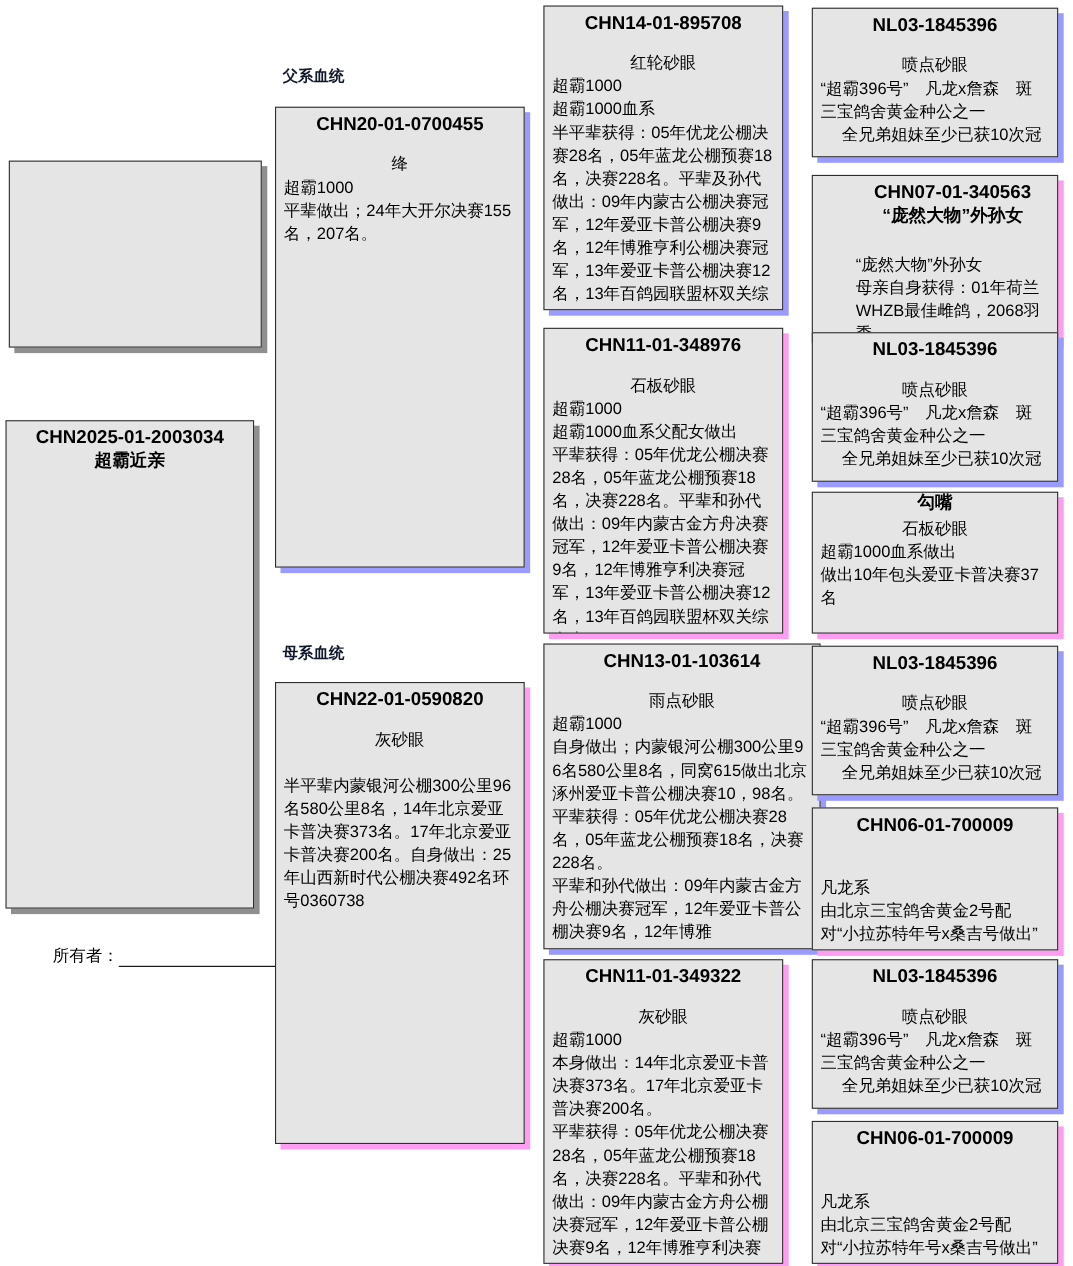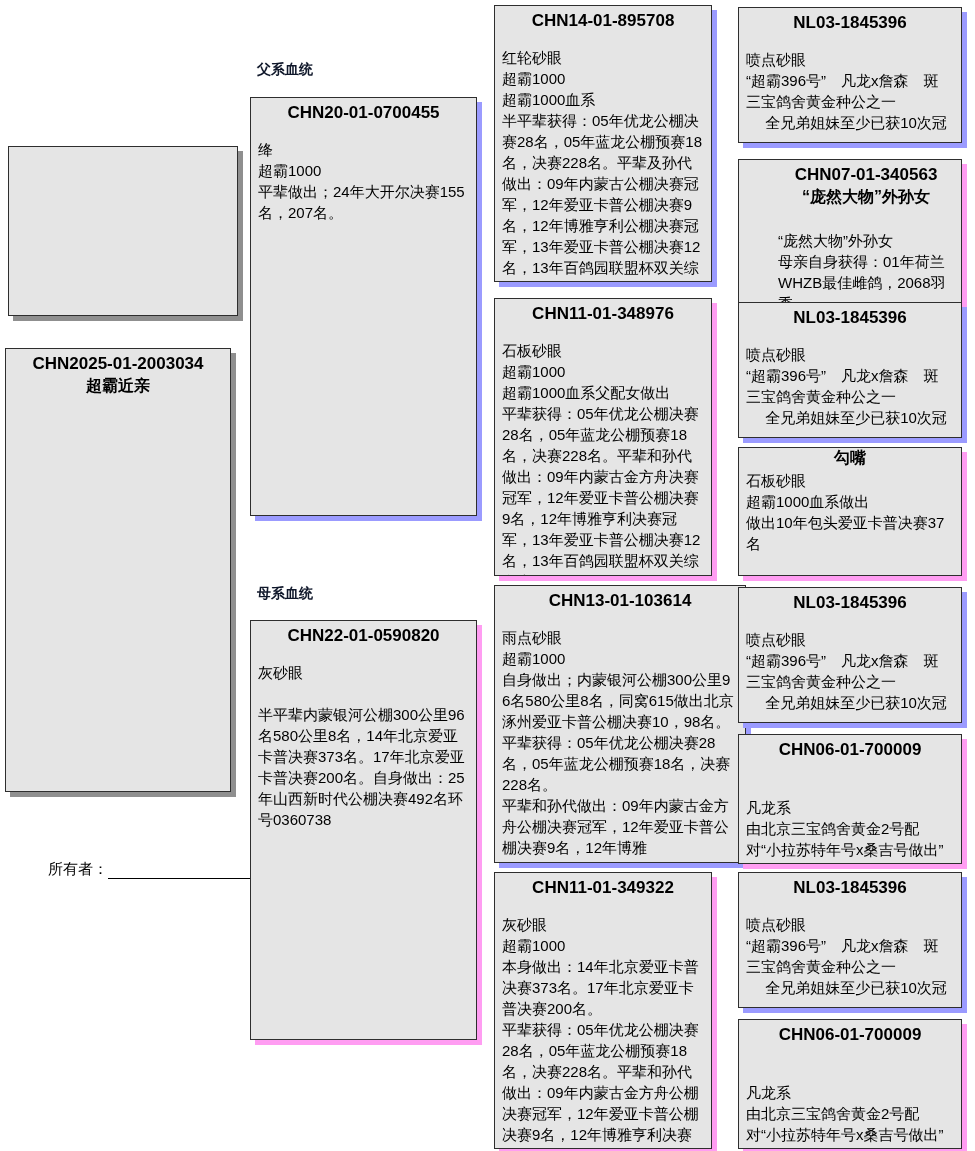--- a/index.html
+++ b/index.html
@@ -13,28 +13,28 @@
     position:absolute; background:#e5e5e5; border:1px solid #2e2e2e; overflow:hidden;
   }
   .box.m { box-shadow:5px 5px 0 var(--m,#9b9bff); }
   .box.f { box-shadow:5px 5px 0 var(--f,#ff9df2); }
   .box.n { box-shadow:5px 5px 0 var(--n,#8f8f8f); }
   .hd { text-align:center; font-weight:bold; font-size:17px; line-height:24px; padding-top:3px; letter-spacing:0; }
   .hd2 { text-align:center; font-weight:bold; font-size:16px; line-height:20px; }
   .hd2:empty { display:none; }
   .body { padding:0 7px; margin-top:14px; }
   .hdr2 .body { margin-top:2px; }
-  .nr { display:flex; justify-content:flex-start; font-size:15px; line-height:21px; min-height:21px; }
+  .nr { display:flex; justify-content:center; font-size:15px; line-height:21px; min-height:21px; }
   .tx { font-size:15px; line-height:21px; white-space:pre-wrap; word-break:break-all; }
   .owner { position:absolute; left:48px; top:860px; font-size:15px; }
   .owner-line { display:inline-block; width:148px; border-bottom:1px solid #000; height:17px; vertical-align:bottom; }
 
   
   .pos-blank   { left:8px;   top:146px;  width:230px; height:170px; }
-  .pos-subject { left:5px;   top:348px;  width:226px; height:444px; }
+  .pos-subject { left:5px;   top:382px;  width:226px; height:444px; }
   .pos-sire    { left:250px; top:97px;   width:227px; height:419px; }
   .pos-dam     { left:250px; top:620px;  width:227px; height:420px; }
   .pos-ss  { left:494px; top:5px;    width:218px; height:277px; }
   .pos-sd  { left:494px; top:298px;  width:218px; height:278px; }
   .pos-ds  { left:494px; top:585px;  width:252px; height:278px; }
   .pos-dd  { left:494px; top:872px;  width:218px; height:277px; }
   .pos-sss { left:738px; top:7px;    width:224px; height:136px; }
   .pos-ssd { left:738px; top:159px;  width:224px; height:153px;padding-left:32px; }
   .pos-sds { left:738px; top:302px;  width:224px; height:136px; }
   .pos-sdd { left:738px; top:447px;  width:224px; height:129px; }

